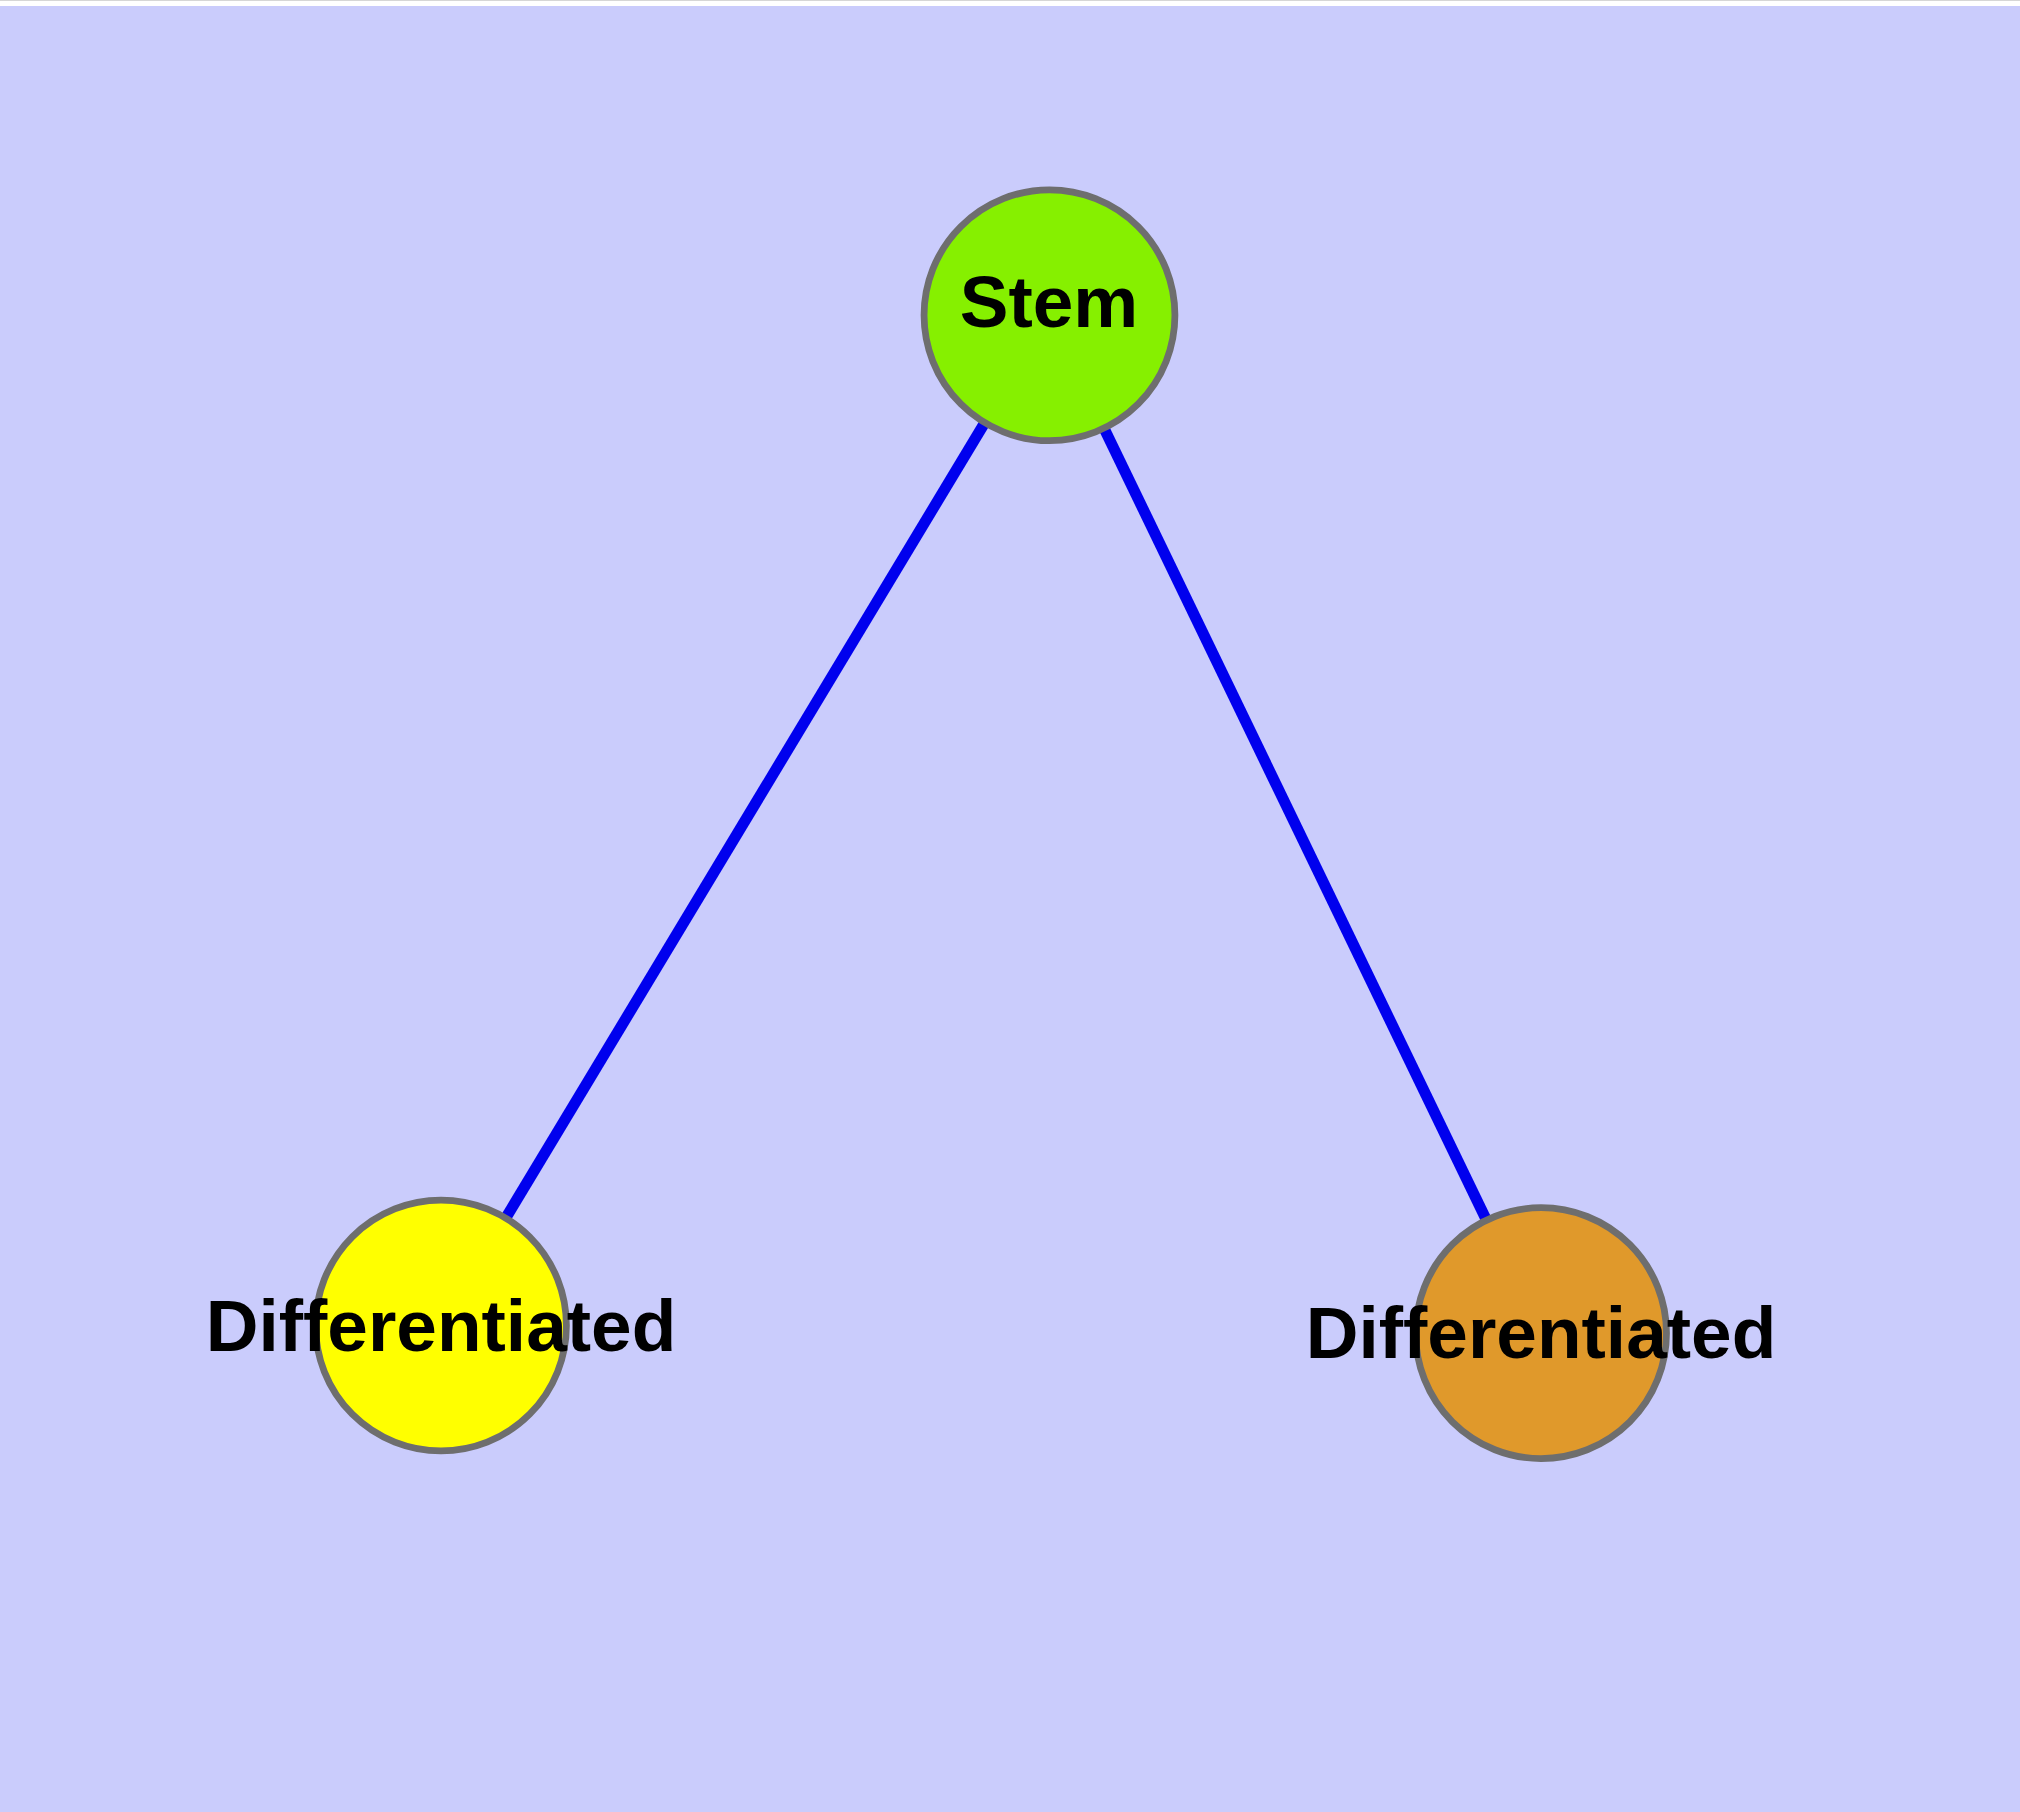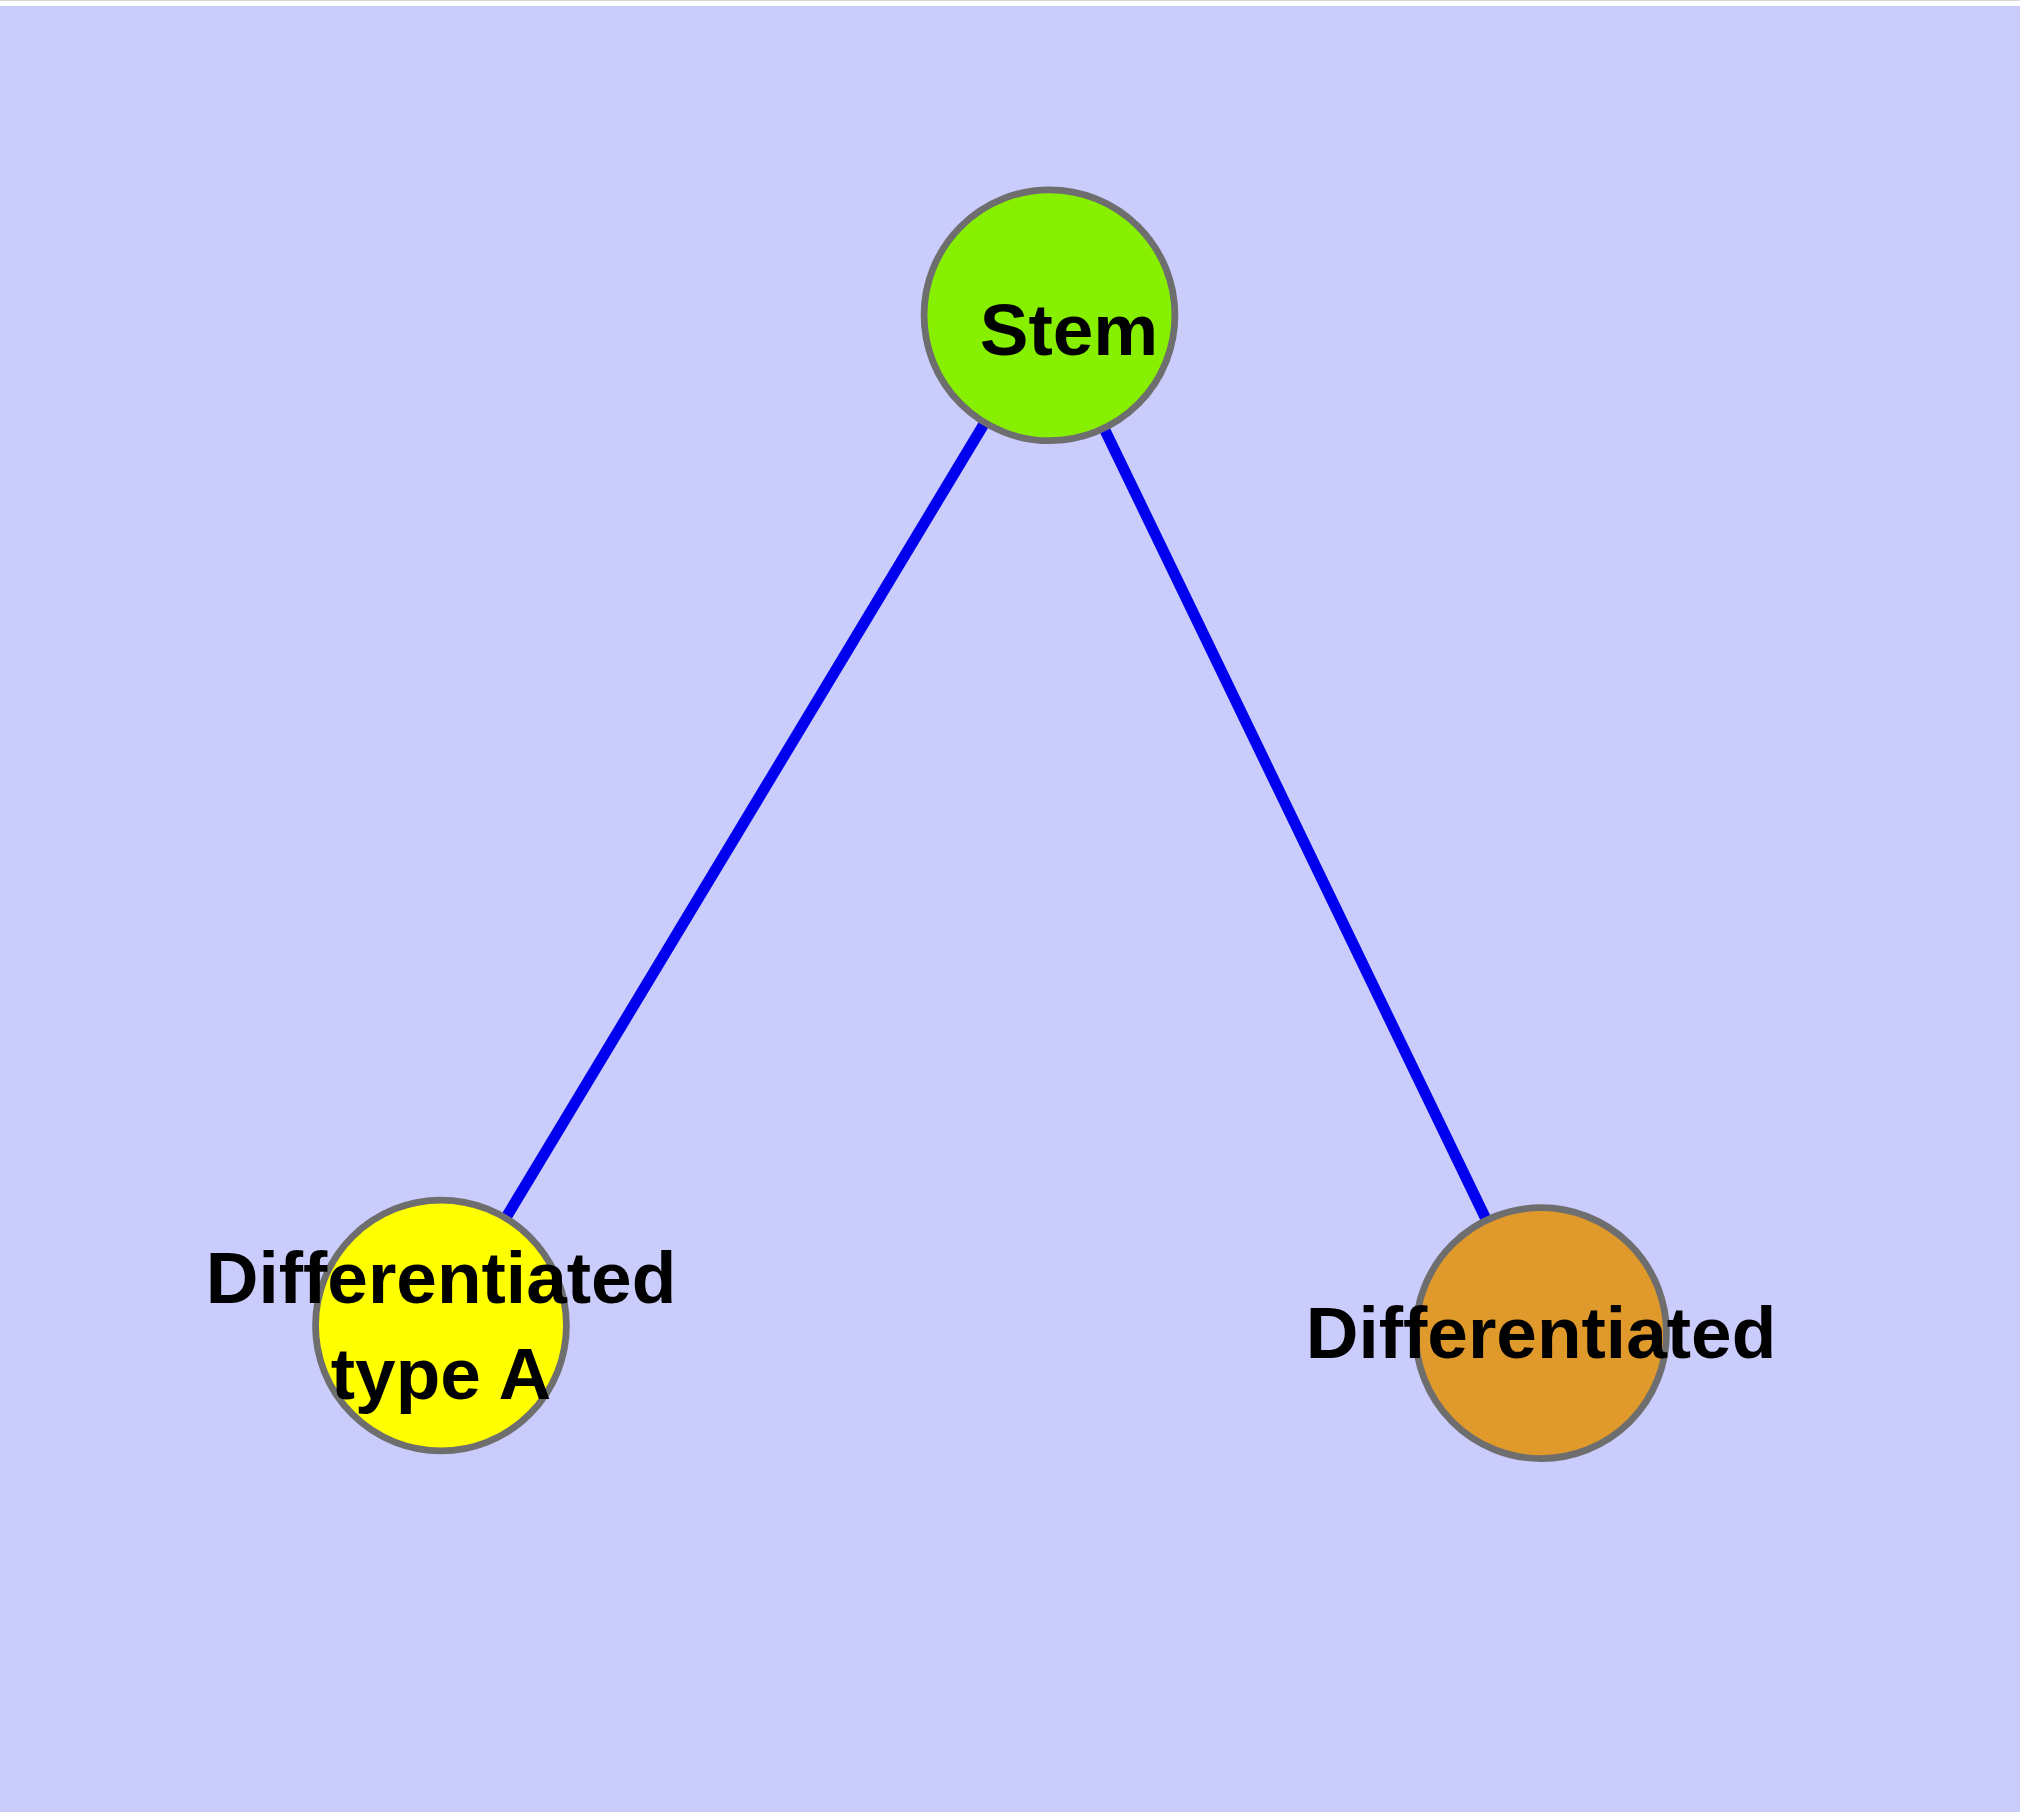--- a/index.html
+++ b/index.html
@@ -59,27 +59,26 @@
   <div class="canvas" id="canvas" style="background: rgb(202, 204, 252);"></div>
 
   <svg class="graph" id="graph-svg" viewBox="0 0 2384 2138">
       <line x1="1238" y1="372" x2="520" y2="1564" stroke="#0000EE" stroke-width="13"></line>
       <line x1="1238" y1="372" x2="1818" y2="1573" stroke="#0000EE" stroke-width="13"></line>
       <circle cx="1238" cy="372" r="148" fill="#86F000" stroke="#6E6E6E" stroke-width="8"></circle>
       <circle cx="520" cy="1564" r="148" fill="#FFFF00" stroke="#6E6E6E" stroke-width="8"></circle>
       <circle cx="1818" cy="1573" r="148" fill="#E0992B" stroke="#6E6E6E" stroke-width="8"></circle>
     </svg>
 
-  <div class="node-label" style="left: 1049px; top: 330px; margin-left: 20px;">
+  <div class="node-label" style="left: 1049px; top: 302px;">
     <span class="line">Stem</span>
   </div>
 
   <div class="node-label" style="left: 441px; top: 1326px;">
     <span class="line">Differentiated</span>
-    <span class="line">type A</span>
   </div>
 
   <div class="node-label" style="left: 1541px; top: 1333px;">
     <span class="line">Differentiated</span>
   </div>
 
 </div>
 
 
 </body></html>

